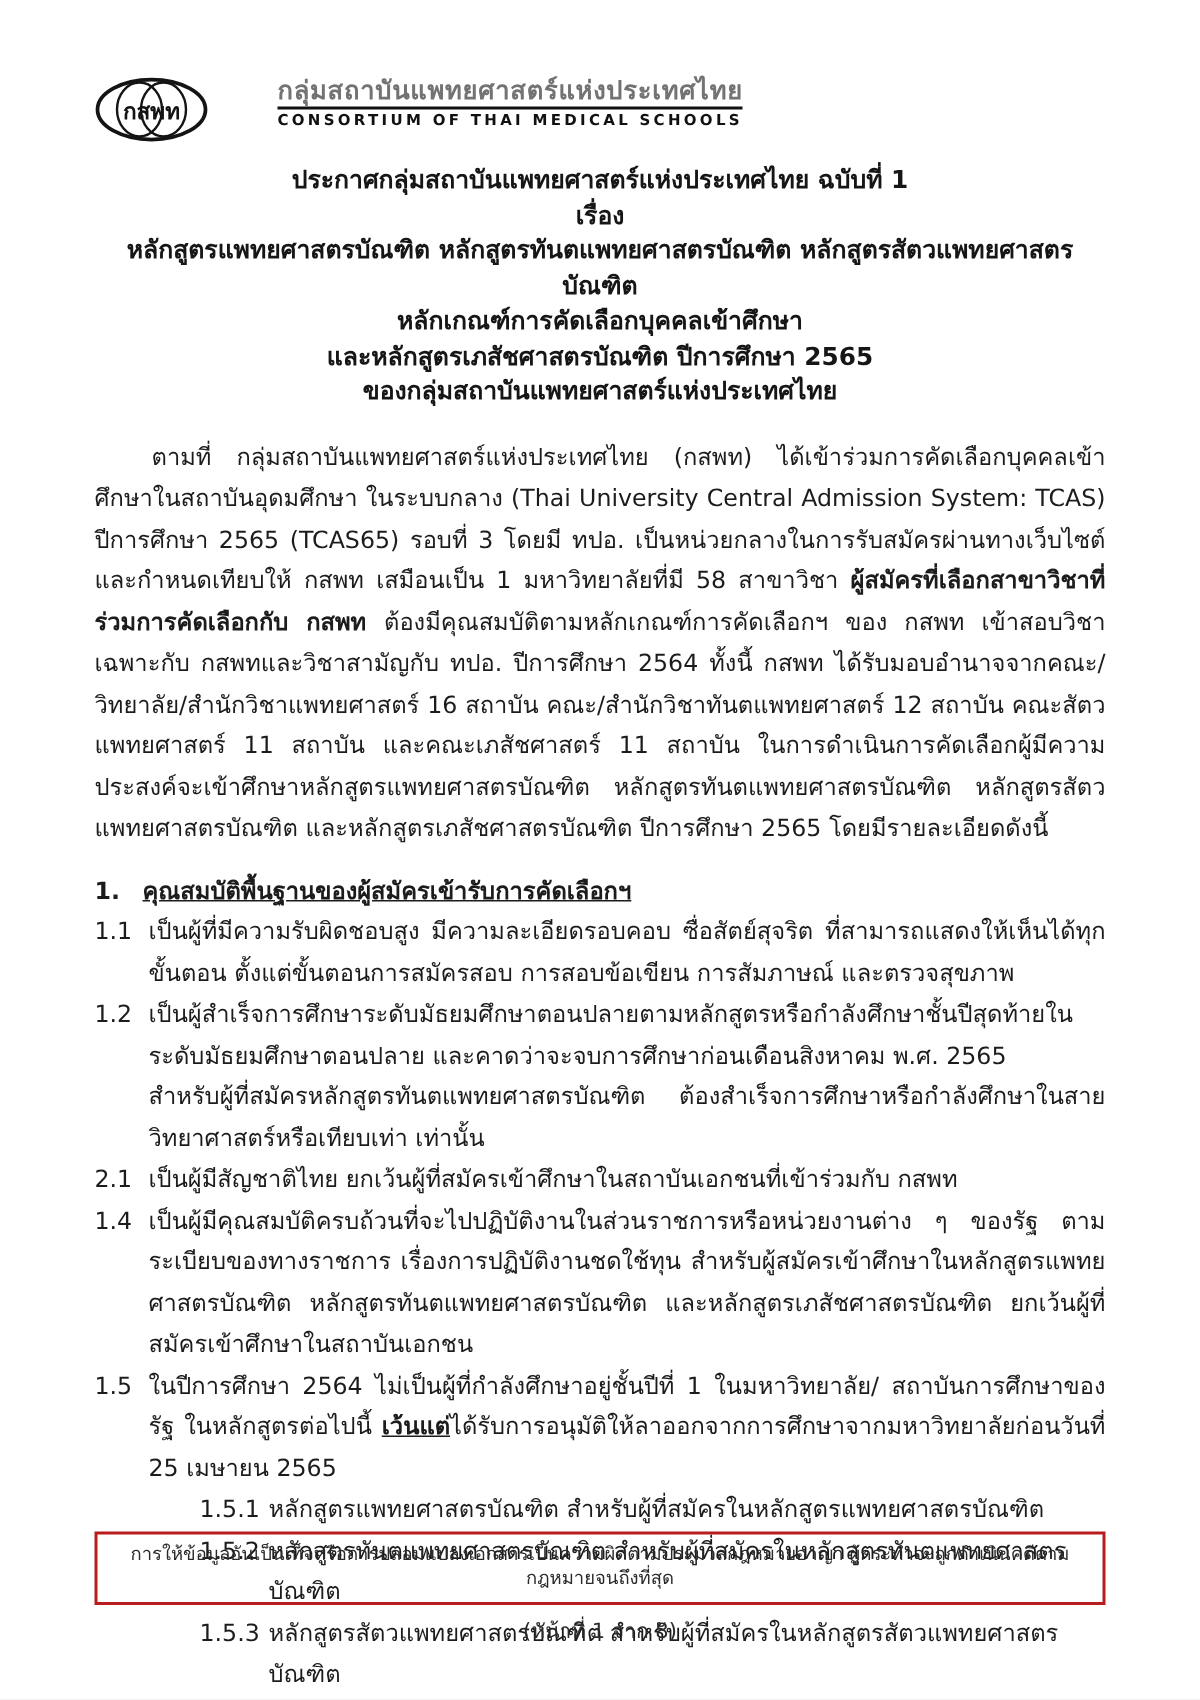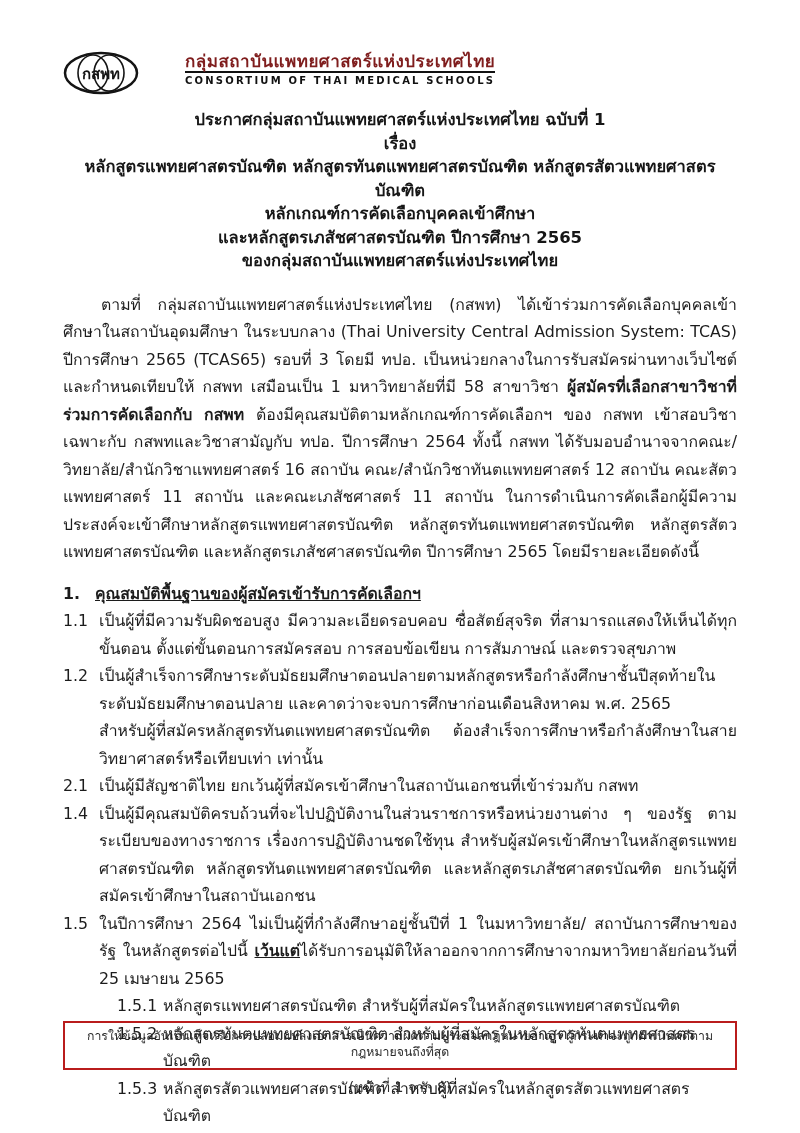--- a/index.html
+++ b/index.html
@@ -34,21 +34,21 @@
     flex: 0 0 auto;
     display: flex;
     align-items: center;
     justify-content: center;
   }
   .emblem svg { display: block; }
   .org-names { padding-top: 1px; }
   .org-thai {
     font-size: 17px;
     font-weight: 700;
-    color: #7f1d1d;
+    color: #737373;
     line-height: 1.2;
     letter-spacing: 0.5px;
   }
   .org-eng {
     margin-top: 0;
     border-top: 2.5px solid #111;
     padding-top: 2px;
     font-size: 10px;
     font-weight: 700;
     letter-spacing: 2.2px;
@@ -80,21 +80,21 @@
   
   .section { margin-top: 14px; font-size: 15.8px; line-height: 27.5px; }
   .sec-head { display: flex; gap: 10px; }
   .sec-no { width: 22px; flex: 0 0 auto; font-weight: 700; }
   .sec-title { font-weight: 700; text-decoration: underline; }
 
   .item { display: flex; gap: 6px; }
   .item-no { width: 30px; flex: 0 0 auto; }
   .item-text { flex: 1; text-align: justify; }
 
-  .subitem { display: flex; gap: 8px; margin-left: 54px; }
+  .subitem { display: flex; gap: 8px; margin-left: 70px; }
   .subitem-no { width: 38px; flex: 0 0 auto; }
 
   .u-b { font-weight: 700; text-decoration: underline; }
 
   
   .warning-box {
     position: absolute;
     left: 63px;
     right: 63px;
     top: 1021px;

